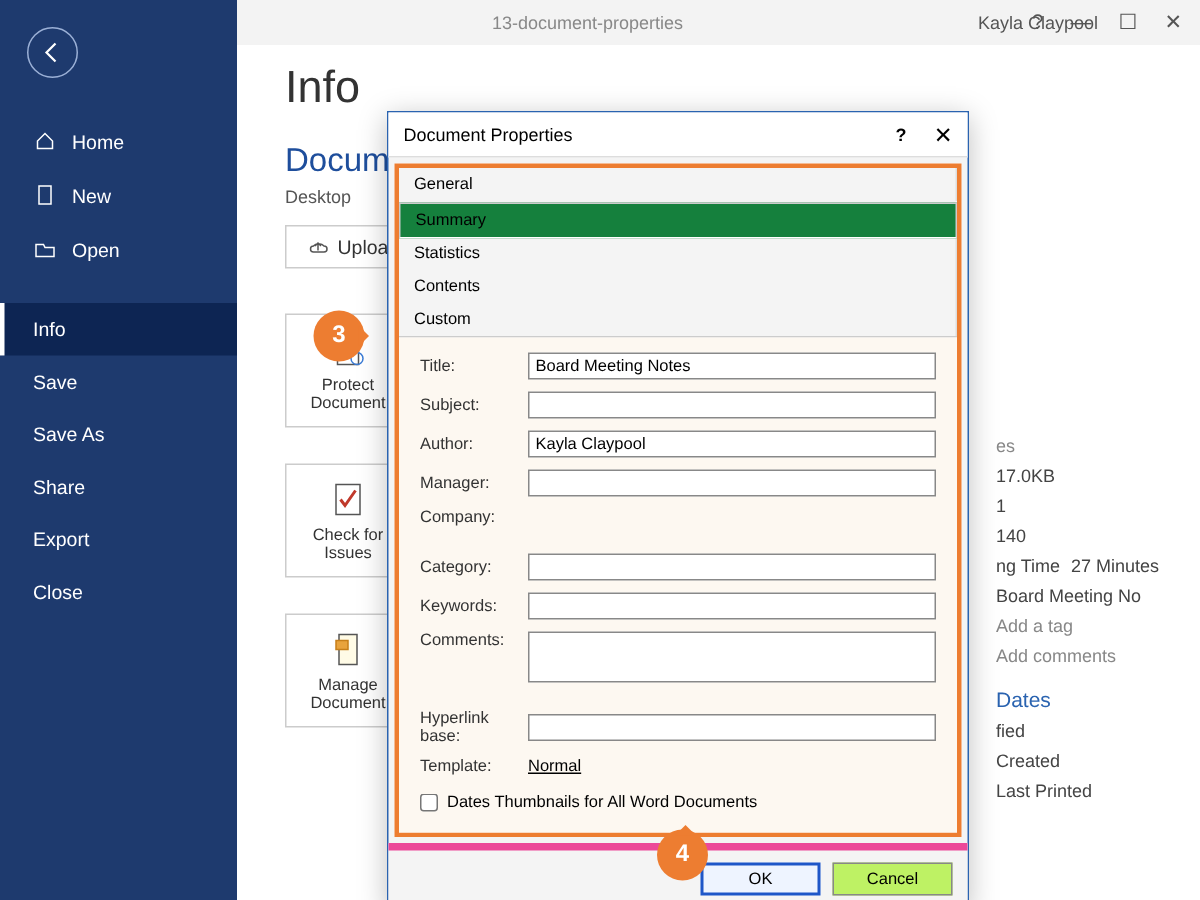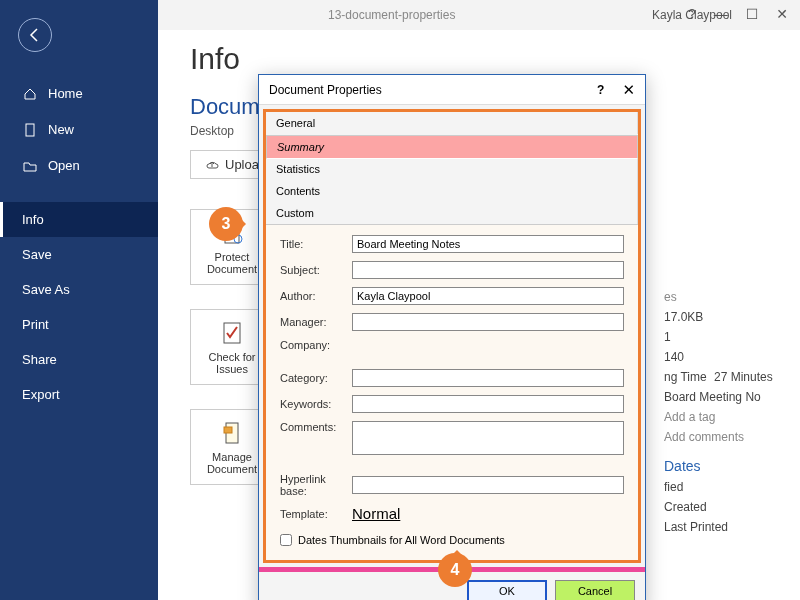--- a/index.html
+++ b/index.html
@@ -8,21 +8,21 @@
   
   .titlebar { height: 30px; background: #f3f3f3; display: flex; align-items: center; padding: 0 8px; font-size: 12px; color: #666; }
   .titlebar .doc-title { flex: 0 0 auto; margin-left: 320px; color: #888; }
   .titlebar .user { margin-left: auto; margin-right: 60px; color: #555; }
   .titlebar .win-controls { display: flex; gap: 18px; align-items: center; position: absolute; right: 12px; top: 6px; }
   .titlebar .win-controls span { font-size: 14px; color: #555; cursor: default; }
 
   
   .sidebar { position: absolute; left: 0; top: 0; width: 158px; height: 600px; background: #1e3a6e; color: #fff; padding-top: 18px; }
   .back-btn { width: 34px; height: 34px; border: 1px solid #9bb0d6; border-radius: 50%; margin-left: 18px; margin-bottom: 24px; display:flex;align-items:center;justify-content:center; }
-  .nav-item { padding: 10px 0 10px 22px; font-size: 13px; display: flex; gap: 10px; cursor: default; }
+  .nav-item { padding: 10px 0 10px 22px; font-size: 13px; display: flex; align-items: center; gap: 10px; cursor: default; }
   .nav-item.active { background: #0d2553; border-left: 3px solid #fff; padding-left: 19px; }
   .nav-item .icon { width: 16px; height: 16px; display: inline-flex; align-items:center; justify-content:center; }
   .nav-item .icon svg { stroke: #fff; fill: none; }
 
   
   .main { position: absolute; left: 158px; top: 30px; right: 0; bottom: 0; background: #fff; padding: 12px 32px; color: #333; }
   .main h1 { font-size: 30px; font-weight: 400; color: #333; margin-bottom: 18px; }
   .main h2 { font-size: 22px; color: #1e4e9c; font-weight: 400; margin-bottom: 4px; }
   .main .path { font-size: 12px; color: #555; margin-bottom: 12px; }
   .upload-btn { border: 1px solid #ccc; padding: 6px 14px; font-size: 13px; display: inline-flex; align-items:center; gap:6px; background:#fff; }
@@ -42,28 +42,28 @@
 
   
   .dialog { position: absolute; left: 258px; top: 74px; width: 388px; background: #f4f4f4; border: 1px solid #2a63b0; box-shadow: 0 4px 18px rgba(0,0,0,0.25); }
   .dialog-title { height: 30px; display: flex; align-items:center; padding: 0 10px; font-size:12px; background:#fff; border-bottom:1px solid #ddd;}
   .dialog-title .t { flex:1; }
   .dialog-title .q { margin-right: 18px; font-weight:bold;}
   .dialog-title .x { font-size: 15px; }
   .dialog-body { border: 3px solid #ed7d31; margin: 4px; padding: 0; background:#fff; }
   .tabs { display: flex; background: #f4f4f4; font-size: 11px; border-bottom:1px solid #ccc;flex-direction:column; }
   .tab { padding: 5px 10px; border-right:1px solid #ddd; background:#f4f4f4; }
-  .tab.active { background:#fca5a5; border-bottom:1px solid #fff; position:relative; top:1px; border-top:1px solid #ccc; border-left:1px solid #ccc; border-right:1px solid #ccc;font-style:italic;}
+  .tab.active { background:#15803d; border-bottom:1px solid #fff; position:relative; top:1px; border-top:1px solid #ccc; border-left:1px solid #ccc; border-right:1px solid #ccc;}
   .form { padding: 10px 14px 4px; background:#fdf8f1; }
   .frow { display:flex; align-items:center; margin-bottom: 8px; font-size:11px; }
   .frow label { width: 72px; color:#333; }
   .frow input[type=text] { flex:1; height:18px; border:1px solid #888; font-size:11px; padding:1px 4px; background:#fff;}
   .frow.tall { align-items:flex-start; }
   .frow.tall input { height:34px; }
-  .frow .static { font-size:15px;text-decoration:underline; }
+  .frow .static { font-size:11px;text-decoration:underline; }
   .divider { height:10px; }
   .chk-row { display:flex; align-items:center; gap:6px; font-size:11px; padding: 4px 0 10px;}
   .chk-row input { width:12px; height:12px; }
   .dialog-buttons { display:flex; justify-content:flex-end; gap:8px; padding: 8px 10px; background:#f4f4f4; border-top:5px solid #ec4899;}
   .dlg-btn { width:80px; height:22px; font-size:11px; border:1px solid #888; background:#bef264; }
   .dlg-btn.primary { border:2px solid #1e56c8; background:#eef4ff; }
 
   
   .callout { position:absolute; width:34px; height:34px; background:#ed7d31; border-radius:50%; color:#fff; font-weight:bold; font-size:16px; display:flex; align-items:center; justify-content:center; }
   .callout.c3 { left: 209px; top: 207px; }
@@ -119,27 +119,27 @@
   <div class="nav-item active">
     <span>Info</span>
   </div>
   <div class="nav-item">
     <span>Save</span>
   </div>
   <div class="nav-item">
     <span>Save As</span>
   </div>
   <div class="nav-item">
-    <span>Print</span>
-  </div>
-  <div class="nav-item">
     <span>Share</span>
   </div>
   <div class="nav-item">
     <span>Export</span>
+  </div>
+  <div class="nav-item">
+    <span>Close</span>
   </div>
 </div>
 
 <div class="main">
   <h1>Info</h1>
   <h2>Docume</h2>
   <div class="path">Desktop</div>
   <div class="upload-btn">
     <svg width="14" height="14" viewBox="0 0 14 14">
         <path d="M4 6 A4 3 0 0 1 11 6 A2 2 0 0 1 11 10 H4 A2 2 0 0 1 4 6 Z M7 4 V9 M5 6 L7 4 L9 6" stroke="#555" fill="none"></path>

